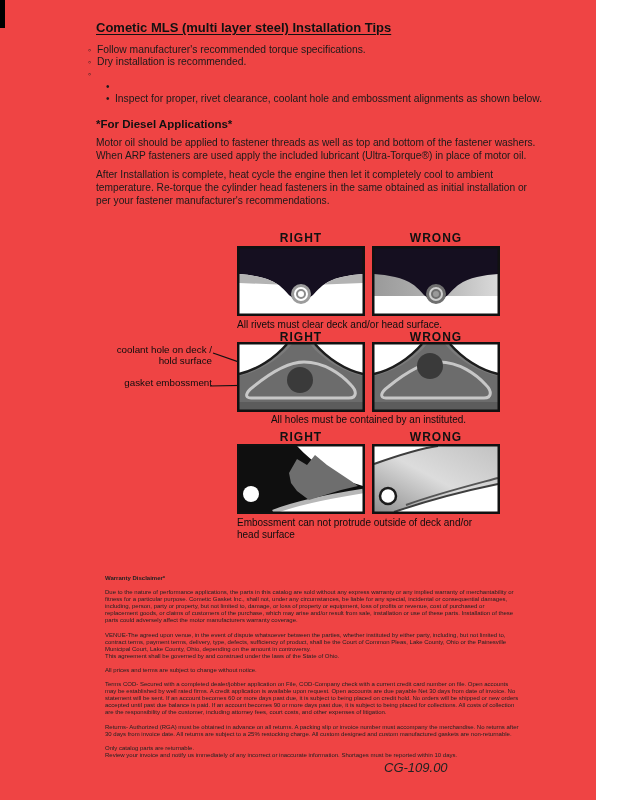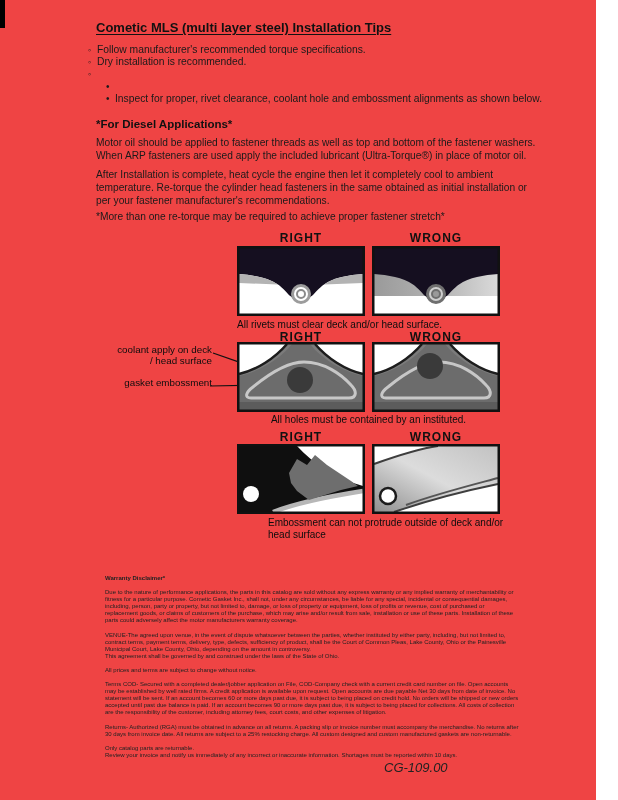--- a/index.html
+++ b/index.html
@@ -74,21 +74,20 @@
     </div>
     <div class="tip-row lvl2">
       <span class="marker">•</span>
       <span>Inspect for proper, rivet clearance, coolant hole and embossment alignments as shown below.</span>
     </div>
   </div>
 
   <div class="diesel-heading">*For Diesel Applications*</div>
   <div class="para p1">Motor oil should be applied to fastener threads as well as top and bottom of the fastener washers. When ARP fasteners are used apply the included lubricant (Ultra-Torque®) in place of motor oil.</div>
   <div class="para p2">After Installation is complete, heat cycle the engine then let it completely cool to ambient temperature. Re-torque the cylinder head fasteners in the same obtained as initial installation or per your fastener manufacturer's recommendations.</div>
-  <div class="para p3">*More than one re-torque may be required to achieve proper fastener stretch*</div>
 
   <div class="fig-label" style="left:237px; top:231px;">RIGHT</div>
   <div class="fig-label" style="left:372px; top:231px;">WRONG</div>
 
   <div class="panel" style="left:237px; top:246px;">
     <svg width="128" height="70" viewBox="0 0 128 70">
       <rect width="128" height="70" fill="#ffffff"></rect>
       <path d="M2,2 H126 V28 C112,29 97,31.5 87,38.5 C77,45.5 76,53.5 64,53.5 C52,53.5 51,45.5 41,38.5 C31,31.5 16,29 2,28 Z" fill="#150f20"></path>
       <path d="M2,28 C16,29 31,31.5 41,38.5 L2,37 Z" fill="#b3b3b3"></path>
       <path d="M126,28 C112,29 97,31.5 87,38.5 L126,37 Z" fill="#b3b3b3"></path>
@@ -114,21 +113,21 @@
       <circle cx="64" cy="48" r="4" fill="#9a9a9a" stroke="#6f6f6f" stroke-width="2"></circle>
       <rect x="1.25" y="1.25" width="125.5" height="67.5" fill="none" stroke="#111" stroke-width="2.5"></rect>
     </svg>
   </div>
 
   <div class="fig-caption" style="left:237px; top:319px; width:280px;">All rivets must clear deck and/or head surface.</div>
 
   <div class="fig-label" style="left:237px; top:330px;">RIGHT</div>
   <div class="fig-label" style="left:372px; top:330px;">WRONG</div>
 
-  <div class="annot" style="top:344px;">coolant apply on deck / head surface</div>
+  <div class="annot" style="top:344px;">coolant hole on deck / hold surface</div>
   <div class="annot" style="top:377px;">gasket embossment</div>
 
   <svg class="leader-lines" width="100" height="52" viewBox="0 0 100 52">
     <line x1="8" y1="12" x2="94" y2="42" stroke="#111" stroke-width="1.2"></line>
     <line x1="5" y1="45" x2="56" y2="44" stroke="#111" stroke-width="1.2"></line>
   </svg>
 
   <div class="panel" style="left:237px; top:342px;">
     <svg width="128" height="70" viewBox="0 0 128 70">
       <rect width="128" height="70" fill="#7b7b7b"></rect>
@@ -187,21 +186,21 @@
       <rect width="128" height="70" fill="#ffffff"></rect>
       <path d="M2,20 C30,10 52,4 66,2 L126,2 L126,40 C92,47 54,57 22,68 L2,68 Z" fill="url(#g3)"></path>
       <path d="M2,20 C30,10 52,4 66,2" stroke="#3e3e3e" stroke-width="2" fill="none"></path>
       <path d="M22,68 C54,57 92,47 126,40" stroke="#3e3e3e" stroke-width="2" fill="none"></path>
       <path d="M34,61 C64,50 96,42 126,34" stroke="#555555" stroke-width="2" fill="none"></path>
       <circle cx="16" cy="52" r="8" fill="#ffffff" stroke="#1c1c1c" stroke-width="2.5"></circle>
       <rect x="1.25" y="1.25" width="125.5" height="67.5" fill="none" stroke="#111" stroke-width="2.5"></rect>
     </svg>
   </div>
 
-  <div class="fig-caption" style="left:237px; top:517px; width:245px;margin-left:31px;">Embossment can not protrude outside of deck and/or head surface</div>
+  <div class="fig-caption" style="left:237px; top:517px; width:245px;">Embossment can not protrude outside of deck and/or head surface</div>
 
   <div class="legal">
     <p class="lg-head">Warranty Disclaimer*</p>
     <p>Due to the nature of performance applications, the parts in this catalog are sold without any express warranty or any implied warranty of merchantability or fitness for a particular purpose.  Cometic Gasket Inc., shall not, under any circumstances, be liable for any special, incidental or consequential damages, including, person, party or property, but not limited to, damage, or loss of property or equipment, loss of profits or revenue, cost of purchased or replacement goods, or claims of customers of the purchase, which may arise and/or result from sale, installation or use of these parts.  Installation of these parts could adversely affect the motor manufacturers warranty coverage.</p>
     <p class="tight">VENUE-The agreed upon venue, in the event of dispute whatsoever between the parties, whether instituted by either party, including, but not limited to, contract terms, payment terms, delivery, type, defects, sufficiency of product, shall be the Court of Common Pleas, Lake County, Ohio or the Painesville Municipal Court, Lake County, Ohio, depending on the amount in controversy.</p>
     <p>This agreement shall be governed by and construed under the laws of the State of Ohio.</p>
     <p>All prices and terms are subject to change without notice.</p>
     <p>Terms COD- Secured with a completed dealer/jobber application on File, COD-Company check with a current credit card number on file.  Open accounts may be established by well rated firms.  A credit application is available upon request.  Open accounts are due payable Net 30 days from date of invoice.  No statement will be sent.  If an account becomes 60 or more days past due, it is subject to being placed on credit hold.  No orders will be shipped or new orders accepted until past due balance is paid.  If an account becomes 90 or more days past due, it is subject to being placed for collections.  All costs of collection are the responsibility of the customer, including attorney fees, court costs, and other expenses of litigation.</p>
     <p>Returns- Authorized (RGA) must be obtained in advance on all returns.  A packing slip or invoice number must accompany the merchandise.  No returns after 30 days from invoice date.  All returns are subject to a 25% restocking charge.  All custom designed and custom manufactured gaskets are non-returnable.</p>
     <p class="tight">Only catalog parts are returnable.</p>

